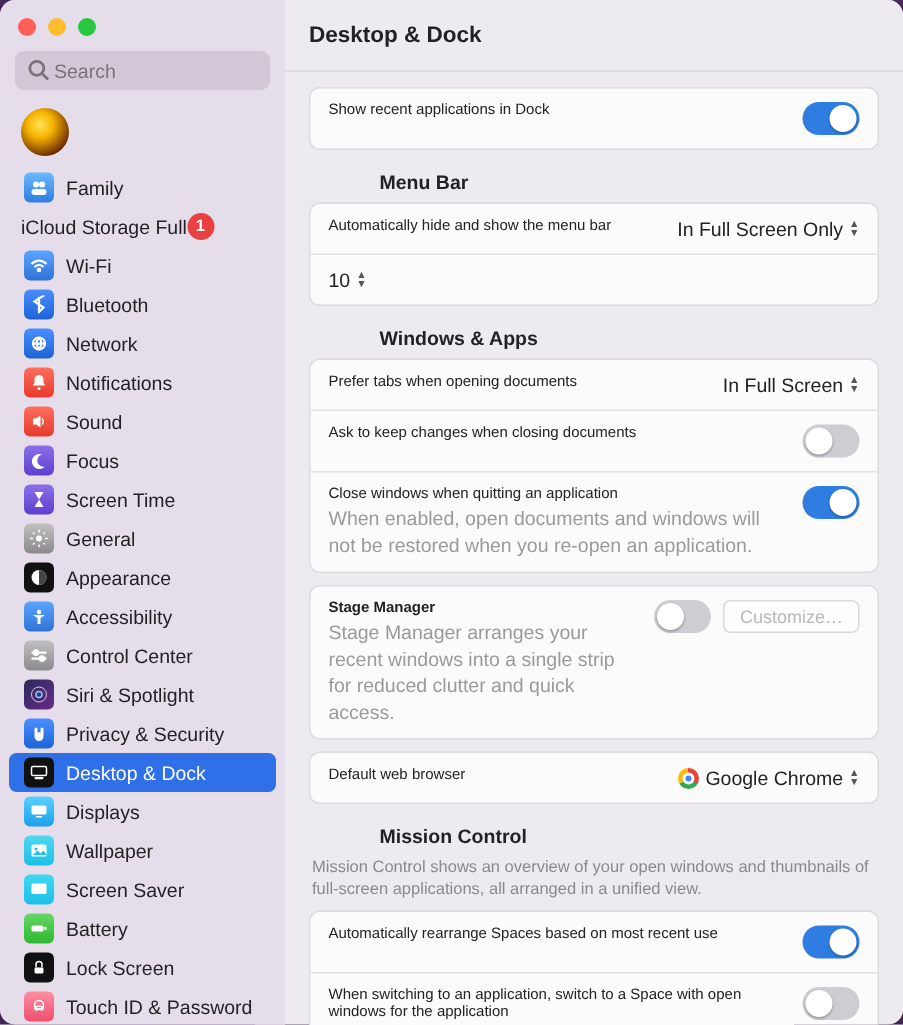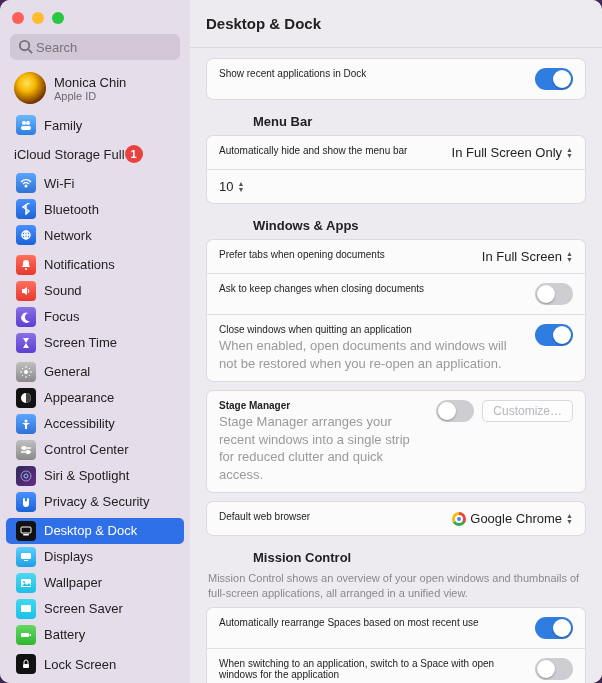--- a/index.html
+++ b/index.html
@@ -83,24 +83,20 @@
     </div>
     <div class="search-wrap">
       <svg class="search-icon" viewBox="0 0 16 16" fill="none" stroke="currentColor" stroke-width="2">
           <circle cx="7" cy="7" r="5"></circle>
           <line x1="11" y1="11" x2="15" y2="15"></line>
         </svg>
       <input class="search" placeholder="Search" style="">
     </div>
     <div class="user-row">
       <div class="avatar"></div>
-      <div class="user-text">
-        <div class="name">Monica Chin</div>
-        <div class="sub">Apple ID</div>
-      </div>
     </div>
     <div class="side-item">
       <div class="icon ic-family">
           <svg width="12" height="12" viewBox="0 0 12 12" fill="#fff">
             <circle cx="4" cy="4" r="2"></circle>
             <circle cx="8" cy="4" r="2"></circle>
             <rect x="1" y="7" width="10" height="4" rx="2"></rect>
           </svg>
         </div>
       <span>Family</span>
@@ -277,20 +273,30 @@
       </div>
     <div class="side-spacer"></div>
     <div class="side-item">
         <div class="icon ic-lock">
           <svg width="12" height="12" viewBox="0 0 12 12" fill="#fff">
             <rect x="3" y="6" width="6" height="4" rx="1"></rect>
             <path d="M4 6V4a2 2 0 0 1 4 0v2" fill="none" stroke="#fff"></path>
           </svg>
         </div>
         <span>Lock Screen</span>
+      </div>
+    <div class="side-item">
+        <div class="icon ic-touch">
+          <svg width="12" height="12" viewBox="0 0 12 12" fill="none" stroke="#fff" stroke-width="1">
+            <path d="M3 8c0-3 6-3 6 0"></path>
+            <path d="M4 9c0-2 4-2 4 0"></path>
+            <circle cx="6" cy="5" r="3"></circle>
+          </svg>
+        </div>
+        <span>Touch ID &amp; Password</span>
       </div>
 
   </div>
 
   <div class="main">
     <div class="header">
       <h1>Desktop &amp; Dock</h1>
     </div>
     <div class="content">
 

